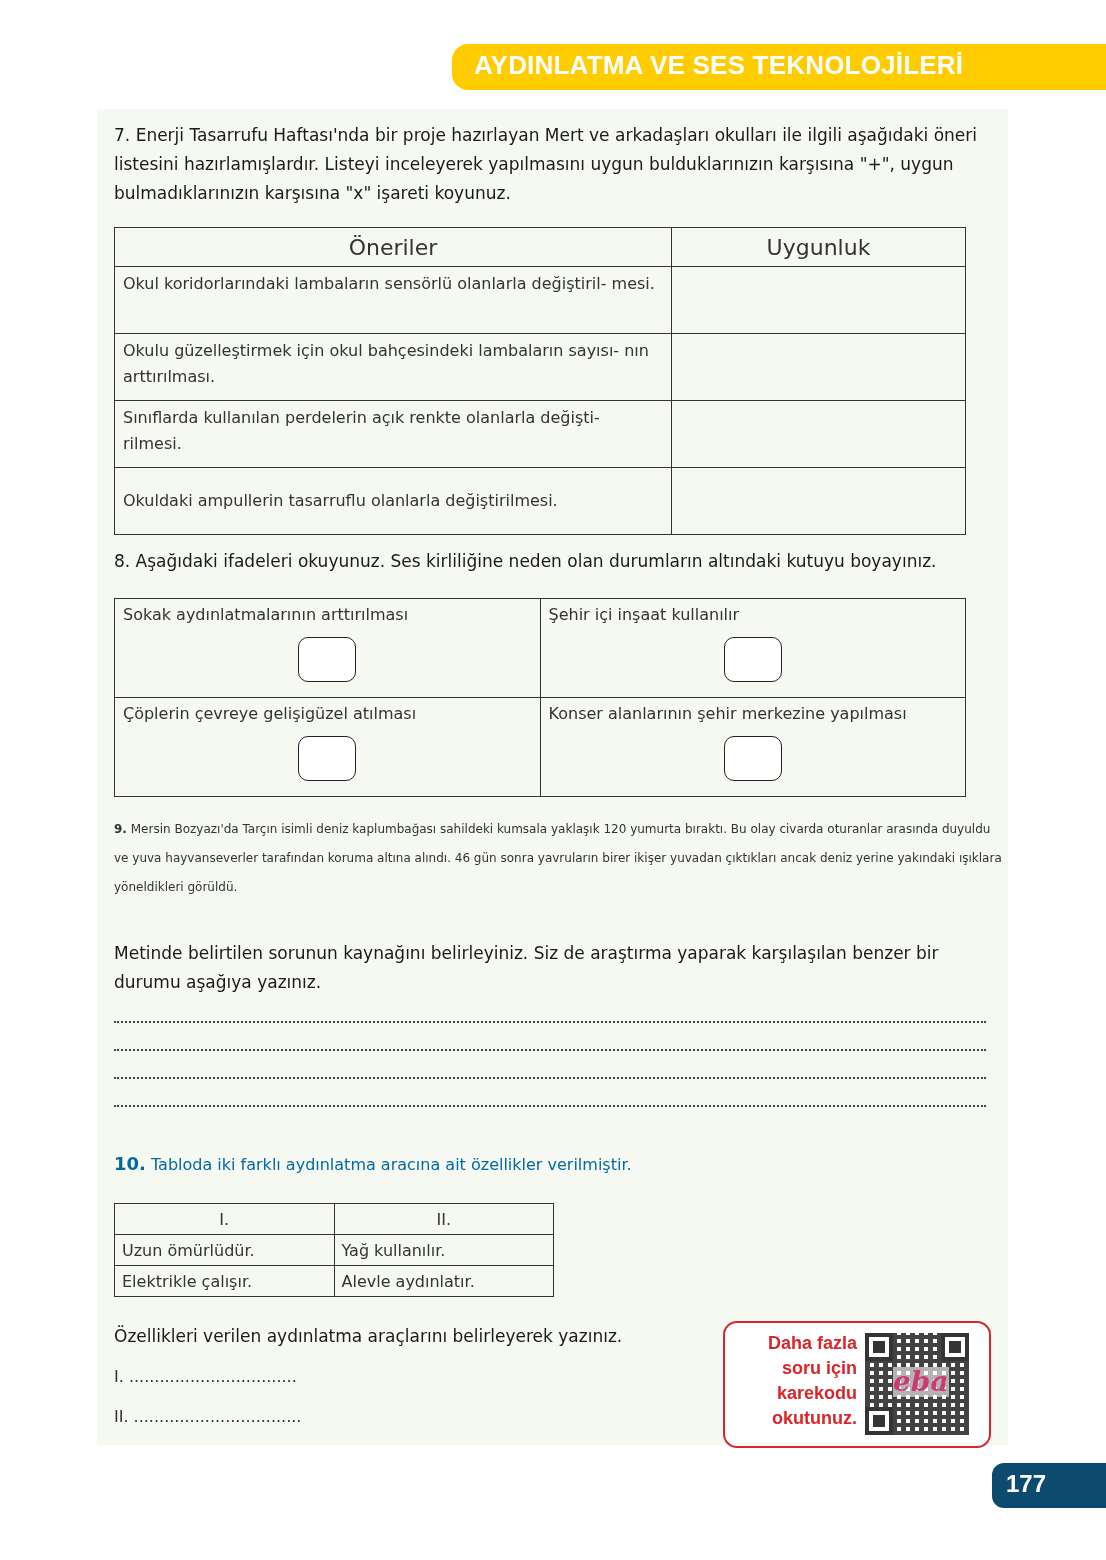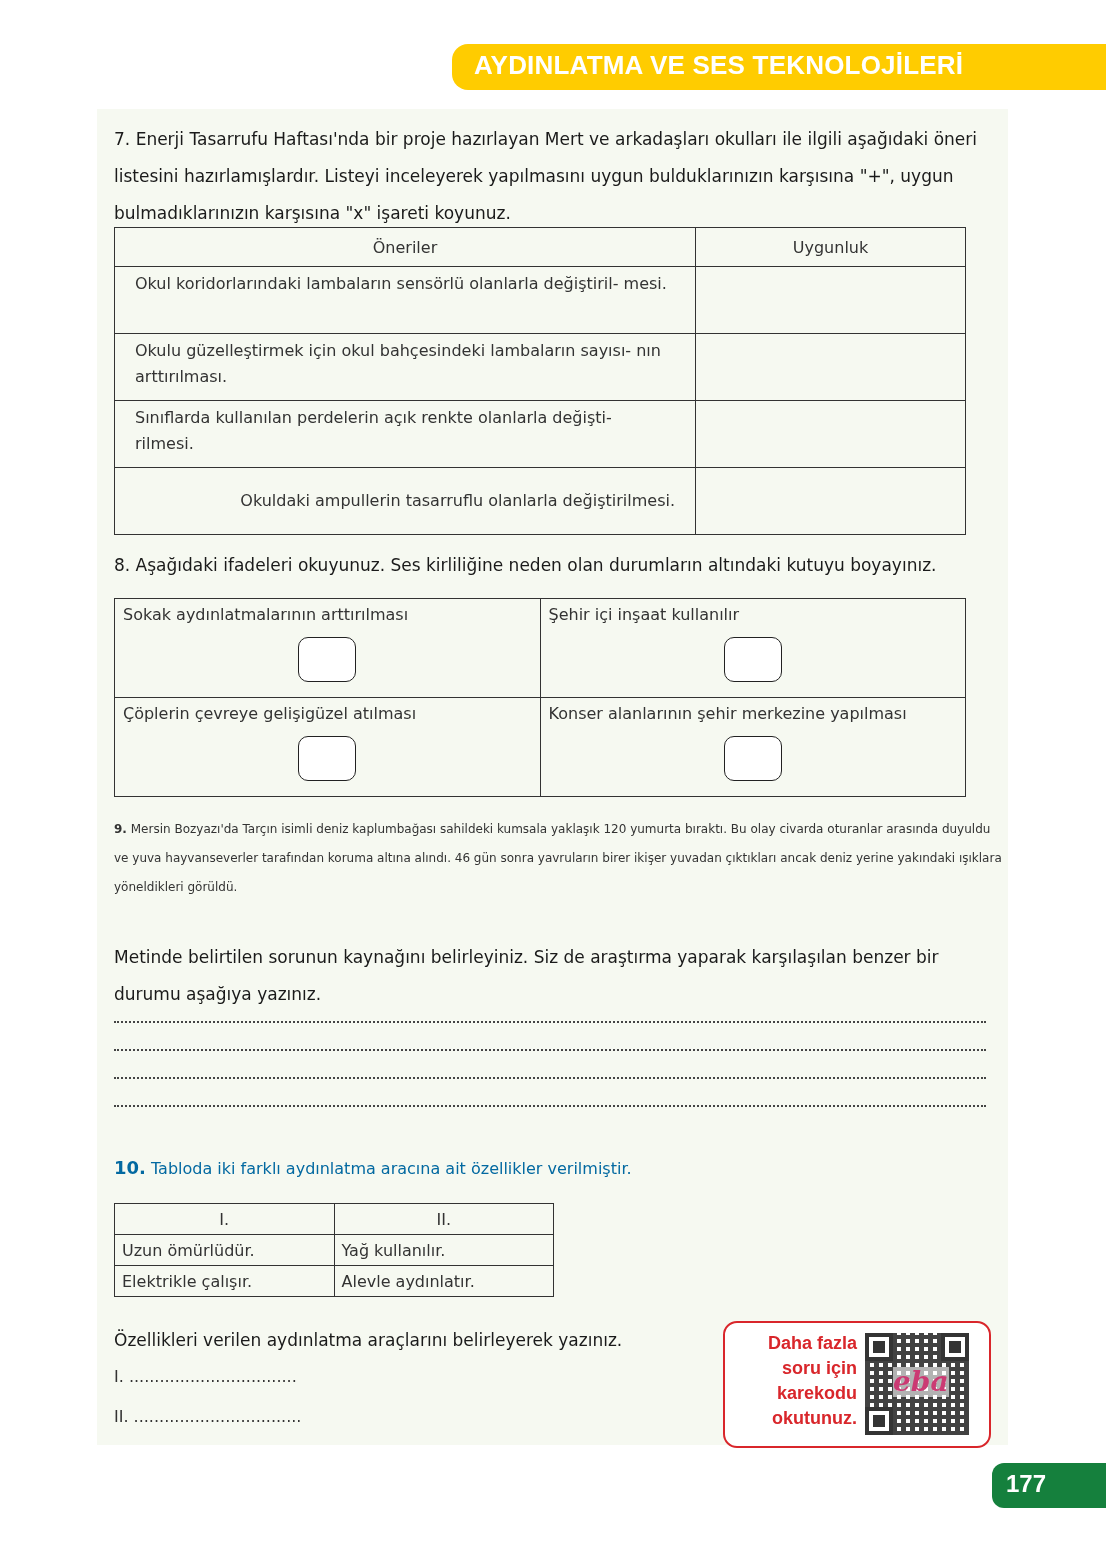--- a/index.html
+++ b/index.html
@@ -13,27 +13,27 @@
   }
   .header-title {
     position: absolute; left: 22px; top: 6px; color: #fff;
     font-family: "Liberation Sans", sans-serif; font-weight: bold; font-size: 26px;
     letter-spacing: 0.2px;
   }
   .panel {
     position: absolute; left: 97px; top: 109px; width: 911px; height: 1336px;
     background: #f6f9f1;
   }
-  .q { position: absolute; font-size: 17px; line-height: 37px; }
+  .q { position: absolute; font-size: 17px; line-height: 29px; }
   .q b { font-weight: bold; }
   table { border-collapse: collapse; position: absolute; }
   td, th { border: 1.5px solid #333; font-weight: normal; font-size: 16px; color: #333; }
   .t7 { left: 17px; top: 118px; width: 852px; }
-  .t7 th { height: 36px; text-align: center; font-size: 16px; }
-  .t7 td { height: 58px; padding: 4px 20px; vertical-align: top; line-height: 26px; }
+  .t7 th { height: 36px; text-align: center; font-size: 22px; }
+  .t7 td { height: 58px; padding: 4px 8px; vertical-align: top; line-height: 26px; }
   .t7 td.sugg { width: 540px; }
   .t8 { left: 17px; top: 489px; width: 852px; }
   .t8 td { height: 86px; width: 50%; padding: 6px 8px; vertical-align: top; position: relative; }
   .cb {
     position: absolute; left: 50%; margin-left: -29px; top: 38px; width: 56px; height: 43px;
     border: 1.5px solid #222; border-radius: 10px; background: #fff;
   }
   .dots {
     position: absolute; left: 17px; width: 872px; height: 2px;
     border-bottom: 2px dotted #444;
@@ -60,21 +60,21 @@
   }
   .qr-finder { position: absolute; width: 20px; height: 20px; border: 4px solid #111; background: #fff; }
   .qr-finder::after { content: ""; position: absolute; left: 4px; top: 4px; width: 12px; height: 12px; background: #111; }
   .qr-logo {
     position: absolute; left: 28px; top: 34px; color: #c2185b; font-family: "DejaVu Serif", serif;
     font-style: italic; font-size: 28px; font-weight: bold; background: rgba(255,255,255,0.6);
     line-height: 30px;
   }
   .page-badge {
     position: absolute; left: 992px; top: 1463px; width: 114px; height: 45px;
-    background: #15803d; border-radius: 12px 0 0 12px;
+    background: #0c4a6e; border-radius: 12px 0 0 12px;
   }
   .page-num {
     position: absolute; left: 14px; top: 7px; color: #fff; font-family: "Liberation Sans", sans-serif;
     font-weight: bold; font-size: 24px;
   }
 </style>
 </head>
 <body>
 
 <div class="header-bar">
@@ -100,21 +100,21 @@
     </tr>
     <tr>
       <td class="sugg">Okulu güzelleştirmek için okul bahçesindeki lambaların sayısı- nın arttırılması.</td>
       <td></td>
     </tr>
     <tr>
       <td class="sugg">Sınıflarda kullanılan perdelerin açık renkte olanlarla değişti- rilmesi.</td>
       <td></td>
     </tr>
     <tr>
-      <td class="sugg" style="vertical-align:middle;text-align:right;">Okuldaki ampullerin tasarruflu olanlarla değiştirilmesi.</td>
+      <td class="sugg" style="vertical-align:middle;">Okuldaki ampullerin tasarruflu olanlarla değiştirilmesi.</td>
       <td></td>
     </tr>
   </tbody>
     </table>
 
   <div class="q" style="left:17px; top:438px; width:890px;">
     <span>8. Aşağıdaki ifadeleri okuyunuz. Ses kirliliğine neden olan durumların altındaki kutuyu boyayınız.</span>
   </div>
 
   <table class="t8">

